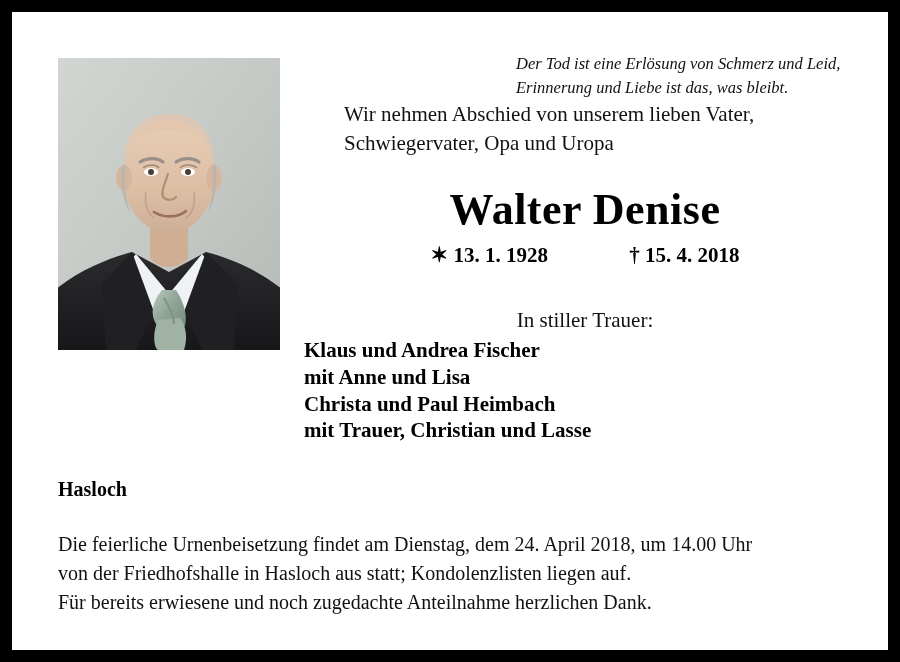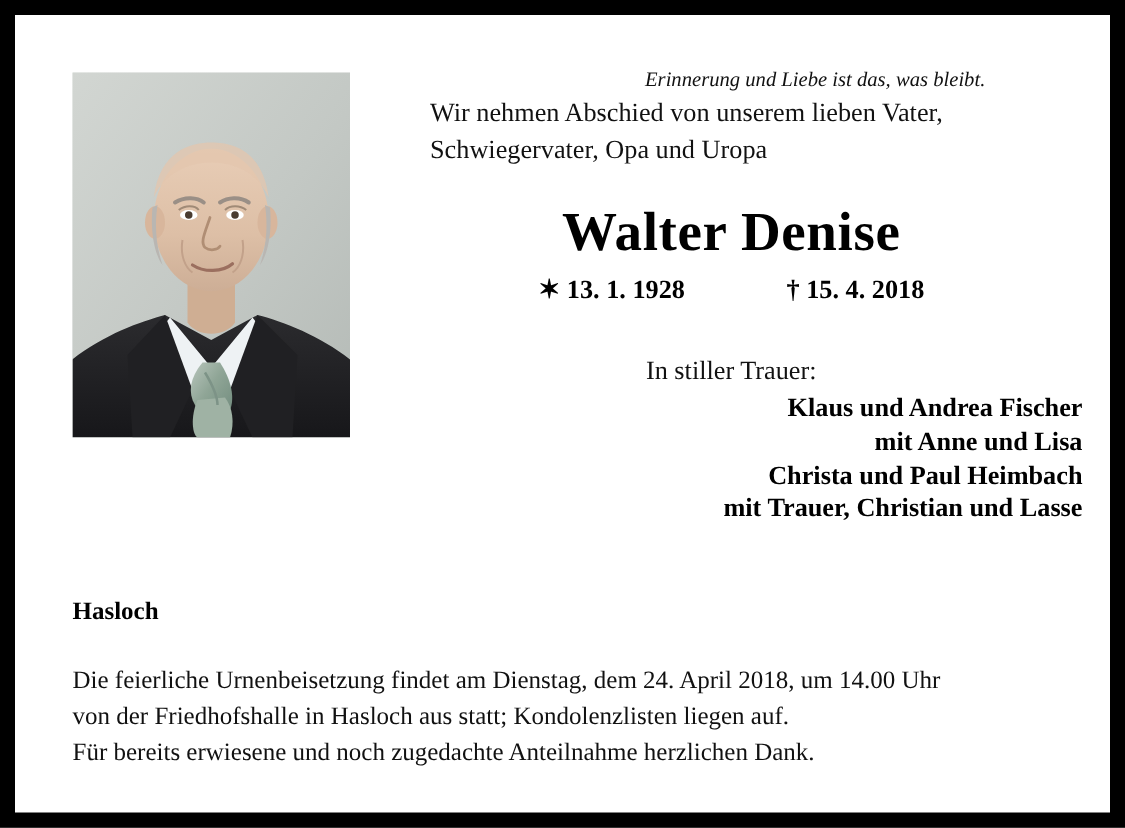--- a/index.html
+++ b/index.html
@@ -87,21 +87,21 @@
   .dates .sym { font-weight: bold; }
 
   .mourning-head {
     margin-top: 40px;
     text-align: center;
     font-size: 21px;
     color: #111111;
   }
   .mourners {
     margin-top: 4px;
-    text-align: right;
+    text-align: left;
     font-size: 21px;
     font-weight: bold;
     line-height: 1.28;
     color: #000000;
   }
 
   
   .place {
     position: absolute;
     left: 46px;
@@ -191,20 +191,21 @@
         <path d="M 96 154 C 105 160 120 160 128 153" stroke="#9b6f5f" stroke-width="2.6" fill="none" stroke-linecap="round"></path>
 
         <path d="M 88 134 C 86 146 90 156 96 160" stroke="#c2a18a" stroke-width="1.6" fill="none"></path>
         <path d="M 136 134 C 138 146 134 156 128 160" stroke="#c2a18a" stroke-width="1.6" fill="none"></path>
       </svg>
     </div>
 
     <div class="content">
 
       <div class="motto">
+        <div>Der Tod ist eine Erlösung von Schmerz und Leid,</div>
         <div>Erinnerung und Liebe ist das, was bleibt.</div>
       </div>
 
       <div class="intro">
         <div>Wir nehmen Abschied von unserem lieben Vater,</div>
         <div>Schwiegervater, Opa und Uropa</div>
       </div>
 
       <div class="name">Walter Denise</div>
 

